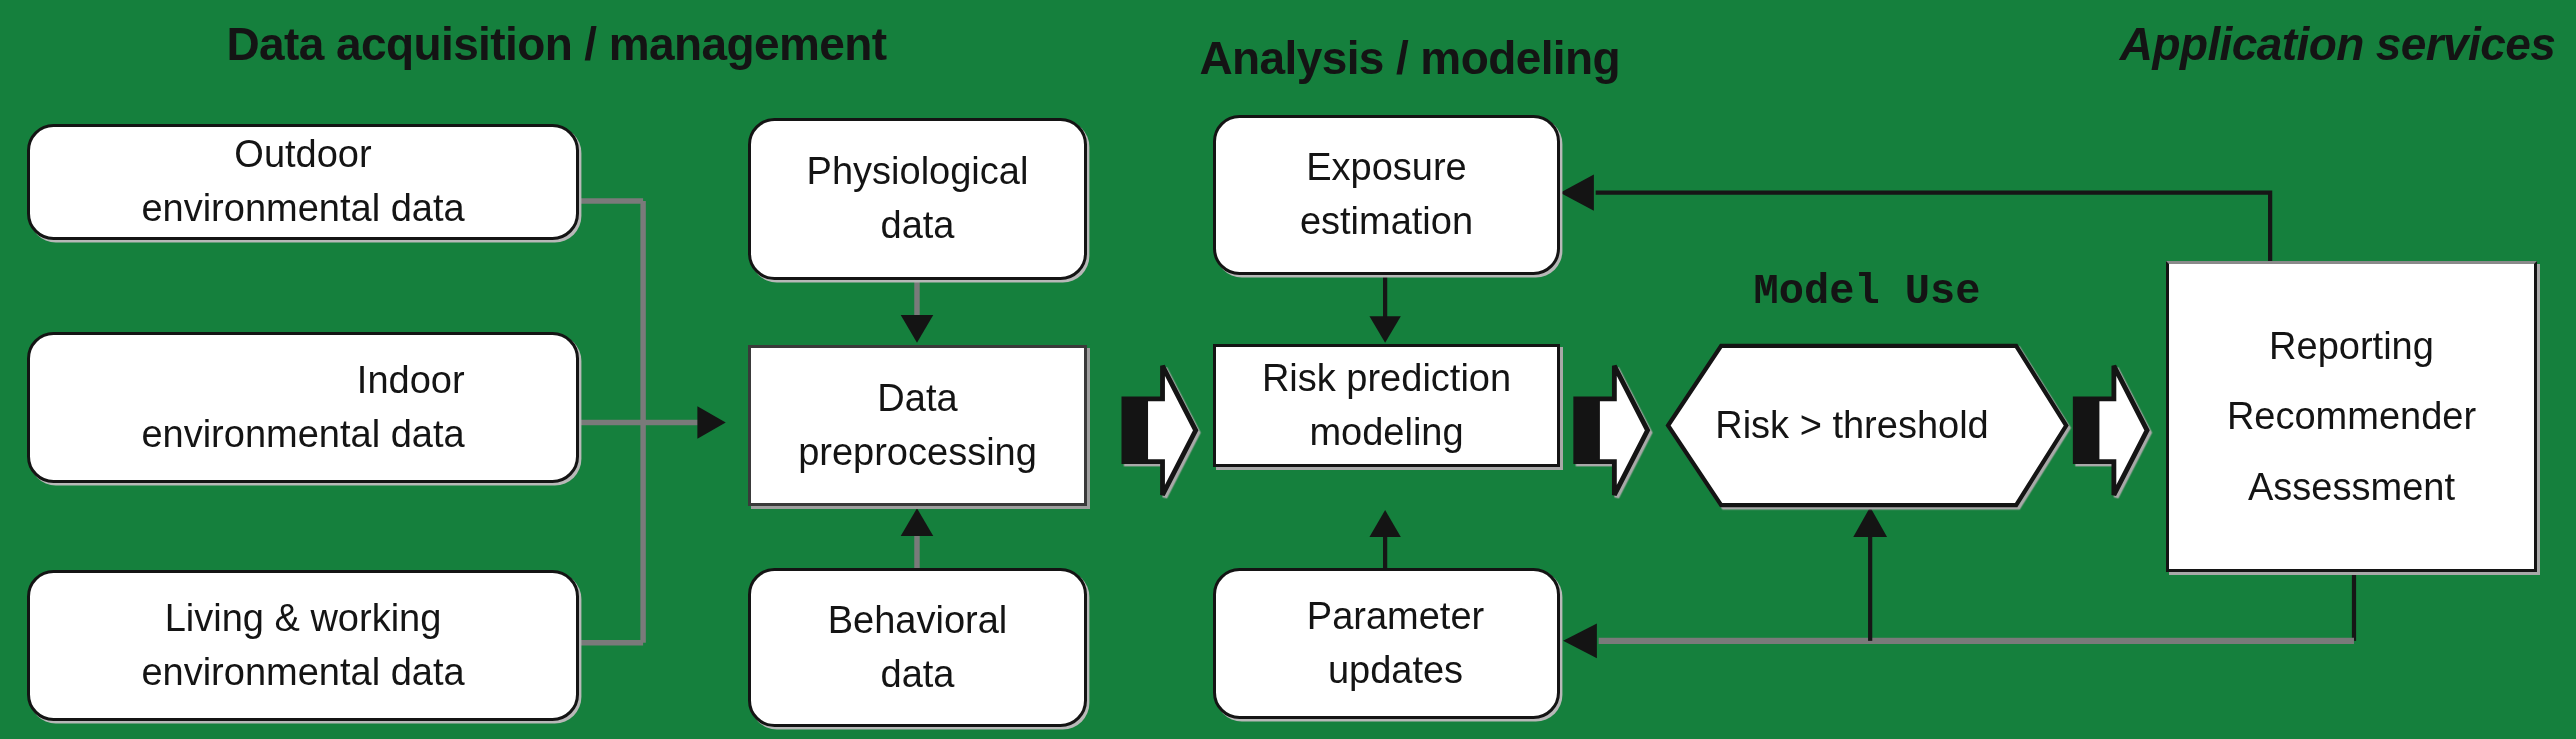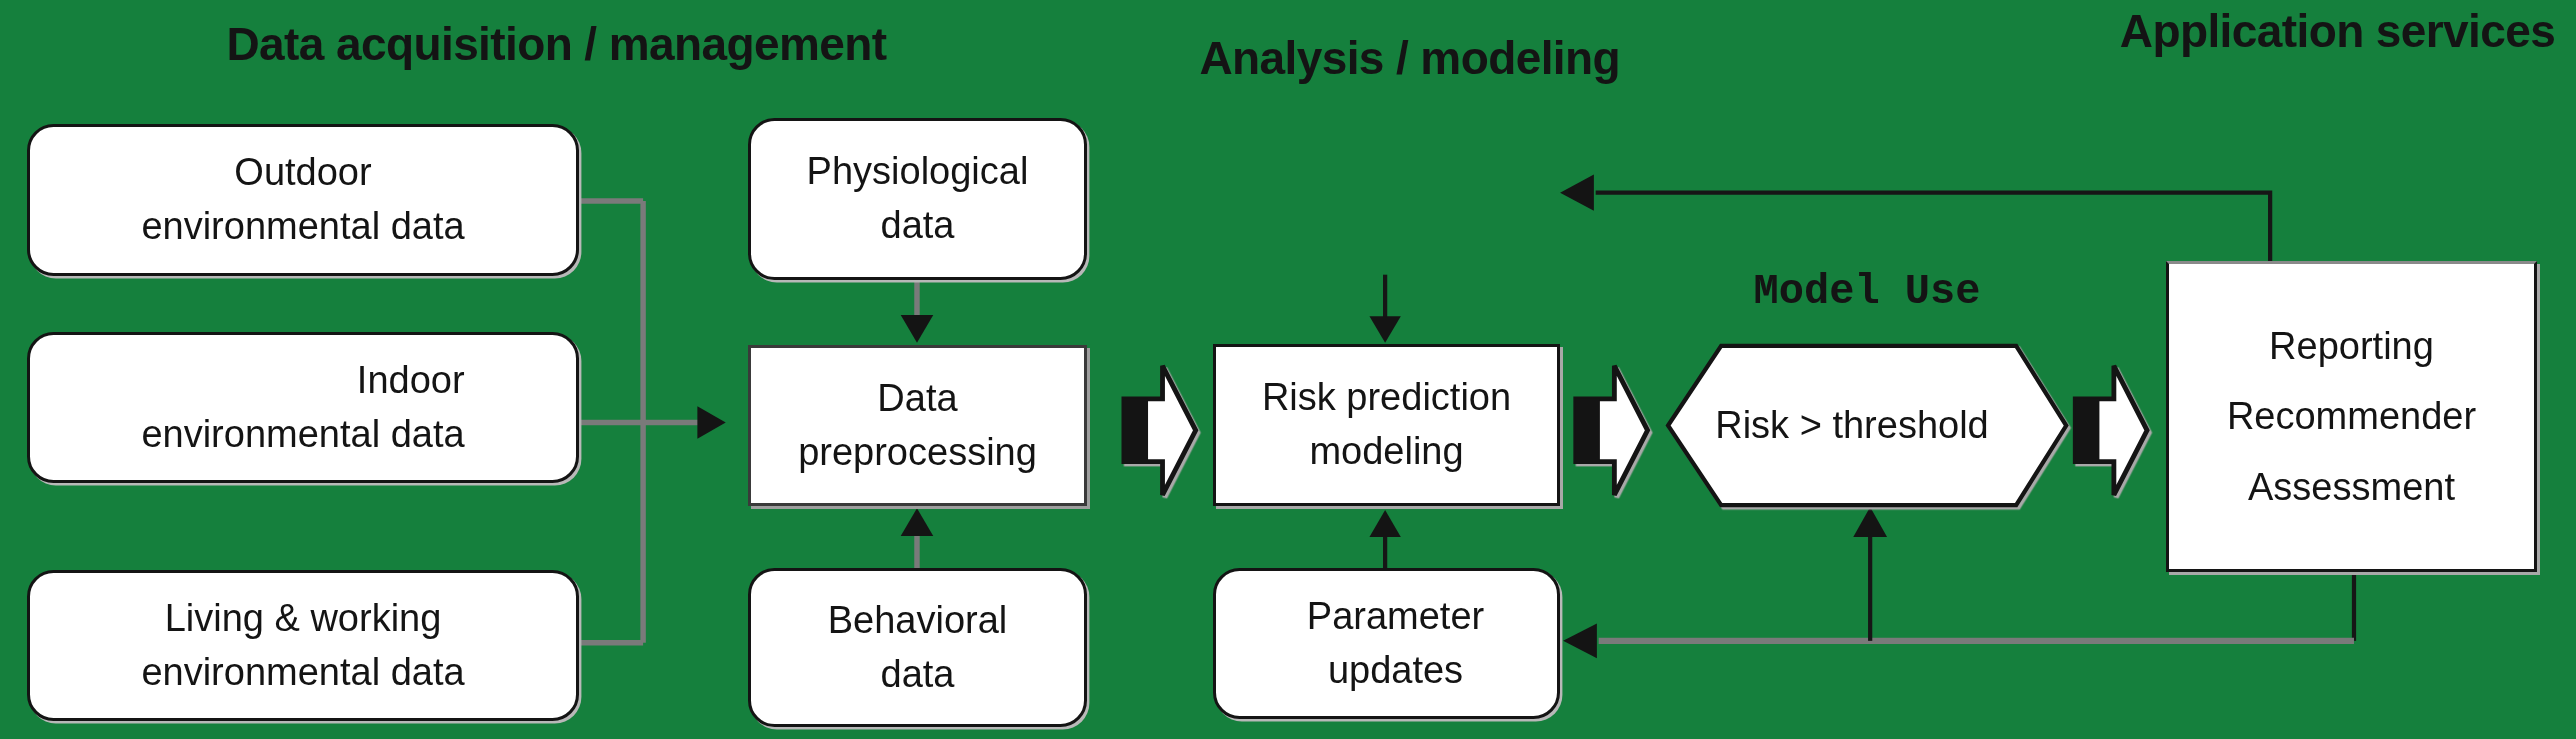--- a/index.html
+++ b/index.html
@@ -64,37 +64,39 @@
     </g>
 
     <g class="shape">
       <path d="M3440 661 H3504 V606 L3559 713 L3504 820 V765 H3440 Z" fill="#ffffff" stroke="#141414" stroke-width="8"></path>
       <rect x="3440" y="661" width="40" height="104" fill="#141414"></rect>
     </g>
   </svg>
 
   <div class="title" style="left:199px;top:17px;width:715px;">Data acquisition / management</div>
   <div class="title" style="left:1155px;top:31px;width:465px;text-align:right;">Analysis / modeling</div>
-  <div class="title" style="left:2105px;top:4px;width:465px;">Application services</div>
+  <div class="title" style="left:2105px;top:17px;width:465px;font-style:italic;">Application services</div>
 
-  <div class="node rounded" style="left:27px;top:124px;width:552px;height:152px;">Outdoor
+  <div class="node rounded" style="left:27px;top:124px;width:552px;height:116px;">Outdoor
 environmental data</div>
   <div class="node rounded" style="left:27px;top:332px;width:552px;height:151px;text-align:right;">Indoor
 environmental data</div>
   <div class="node rounded" style="left:27px;top:570px;width:552px;height:151px;">Living &amp; working
 environmental data</div>
 
   <div class="node rounded" style="left:748px;top:118px;width:339px;height:162px;">Physiological
 data</div>
   <div class="node rect-gray" style="left:748px;top:345px;width:339px;height:161px;">Data
 preprocessing</div>
   <div class="node rounded" style="left:748px;top:568px;width:339px;height:159px;">Behavioral
 data</div>
 
-  <div class="node rect" style="left:1213px;top:344px;width:347px;height:162px;">Risk prediction
+  <div class="node rounded" style="left:1213px;top:115px;width:347px;height:160px;">Exposure
+estimation</div>
+  <div class="node rect" style="left:1213px;top:344px;width:347px;height:123px;">Risk prediction
 modeling</div>
   <div class="node rounded" style="left:1213px;top:568px;width:347px;height:151px;padding-left:18px;">Parameter
 updates</div>
 
   <div class="modeluse" style="left:1686px;top:268px;width:362px;font-family:Liberation Mono, monospace;">Model Use</div>
   <div class="plain" style="left:1689px;top:347px;width:326px;height:157px;">Risk &gt; threshold</div>
 
   <div class="node rect reporting" style="left:2166px;top:261px;width:371px;height:311px;">Reporting
 Recommender
 Assessment</div>

